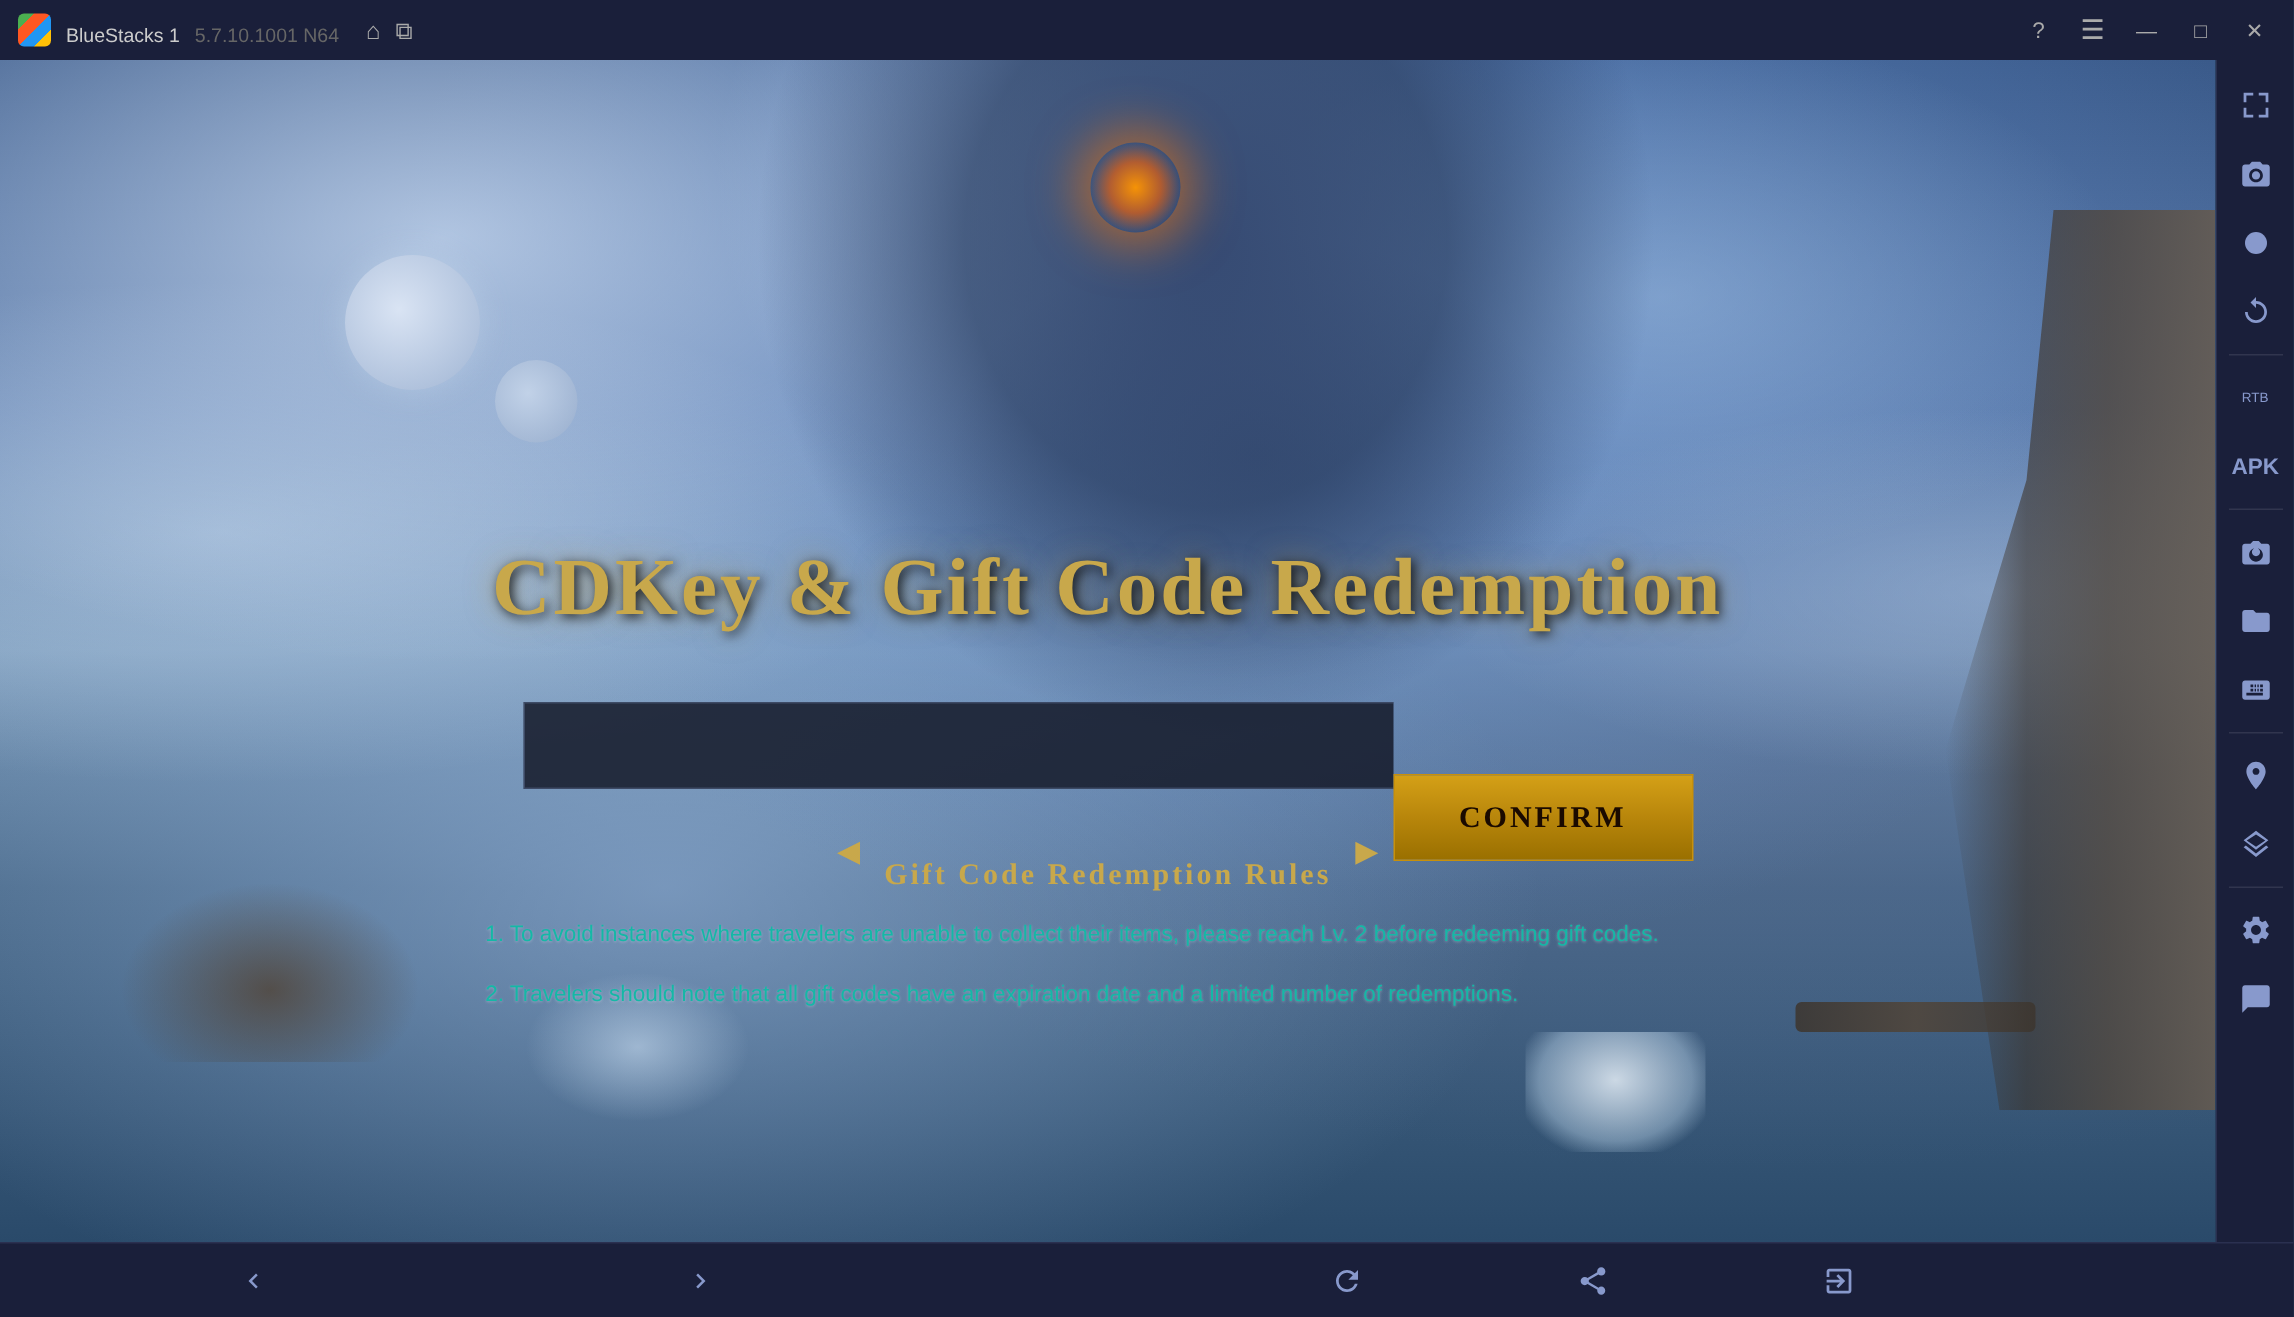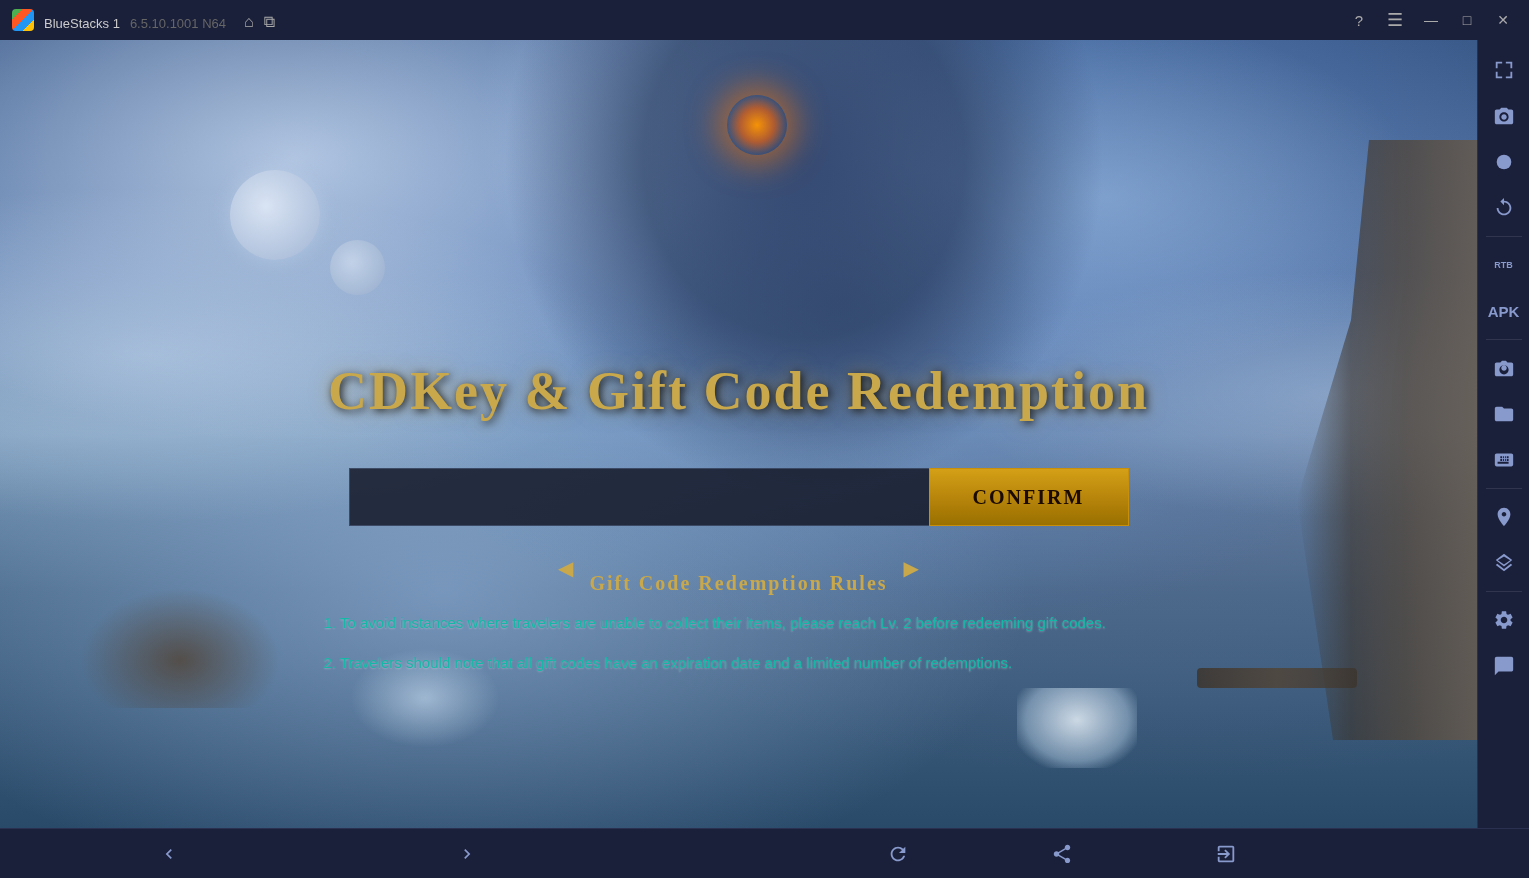--- a/index.html
+++ b/index.html
@@ -162,20 +162,21 @@
       height: 58px;
       background: linear-gradient(180deg, #d4a017 0%, #b8860b 50%, #9a7000 100%);
       border: 1px solid #c8900a;
       color: #1a0a00;
       font-size: 20px;
       font-weight: bold;
       font-family: Georgia, serif;
       letter-spacing: 2px;
       cursor: pointer;
       text-transform: uppercase;
+      margin-top: 48px;
     }
 
     
     .rules-section {
       position: absolute;
       top: 500px;
       left: 50%;
       transform: translateX(-50%);
       width: 870px;
       text-align: center;
@@ -305,21 +306,21 @@
     }
 
   </style>
 </head>
 <body>
 
 <div class="title-bar">
   <div class="title-bar-left">
     <div class="bluestacks-logo"></div>
     <span class="title-text">BlueStacks 1</span>
-    <span class="title-text" style="color:#666;">6.5.10.1001 N64</span>
+    <span class="title-text" style="color:#666;">5.7.10.1001 N64</span>
     <span class="title-icon" style="margin-left:8px;">⌂</span>
     <span class="title-icon">⧉</span>
   </div>
   <div class="title-bar-controls">
     <div class="win-btn" style="color:#aaa;font-size:15px;">?</div>
     <div class="win-btn" style="color:#aaa;font-size:18px;">☰</div>
     <div class="win-btn" style="color:#aaa;">—</div>
     <div class="win-btn" style="color:#aaa;">□</div>
     <div class="win-btn close" style="color:#aaa;">✕</div>
   </div>
@@ -406,21 +407,21 @@
       <svg class="icon-svg" viewBox="0 0 24 24">
           <circle cx="12" cy="12" r="8"></circle>
         </svg>
     </div>
     <div class="sidebar-icon" title="Rotate">
       <svg class="icon-svg" viewBox="0 0 24 24">
           <path d="M12 4V1L8 5l4 4V6c3.31 0 6 2.69 6 6s-2.69 6-6 6-6-2.69-6-6H4c0 4.42 3.58 8 8 8s8-3.58 8-8-3.58-8-8-8z"></path>
         </svg>
     </div>
     <div class="sidebar-divider"></div>
-    <div class="sidebar-icon" title="RTB" style="font-size:9px;font-weight:bold;color:#8899cc;">RTB</div>
+    <div class="sidebar-icon" title="RTB" style="font-size:9px;font-weight:normal;color:#8899cc;">RTB</div>
     <div class="sidebar-icon" title="APK" style="font-size:15px;font-weight:bold;color:#8899cc;">APK</div>
     <div class="sidebar-divider"></div>
     <div class="sidebar-icon" title="Camera">
       <svg class="icon-svg" viewBox="0 0 24 24">
           <path d="M12 15c-1.65 0-3-1.35-3-3s1.35-3 3-3 3 1.35 3 3-1.35 3-3 3zm6-9h-2.17l-1.83-2H9.83L8 6H4c-1.1 0-2 .9-2 2v11c0 1.1.9 2 2 2h16c1.1 0 2-.9 2-2V8c0-1.1-.9-2-2-2zm-6 13c-2.76 0-5-2.24-5-5s2.24-5 5-5 5 2.24 5 5-2.24 5-5 5z"></path>
         </svg>
     </div>
     <div class="sidebar-icon" title="Folder">
       <svg class="icon-svg" viewBox="0 0 24 24">
           <path d="M10 4H4c-1.1 0-2 .9-2 2v12c0 1.1.9 2 2 2h16c1.1 0 2-.9 2-2V8c0-1.1-.9-2-2-2h-8l-2-2z"></path>

